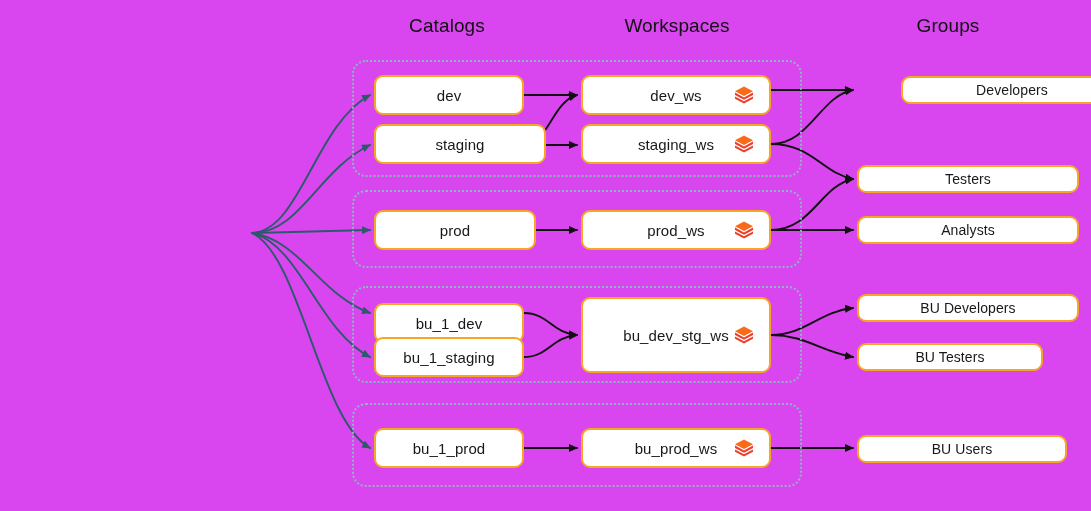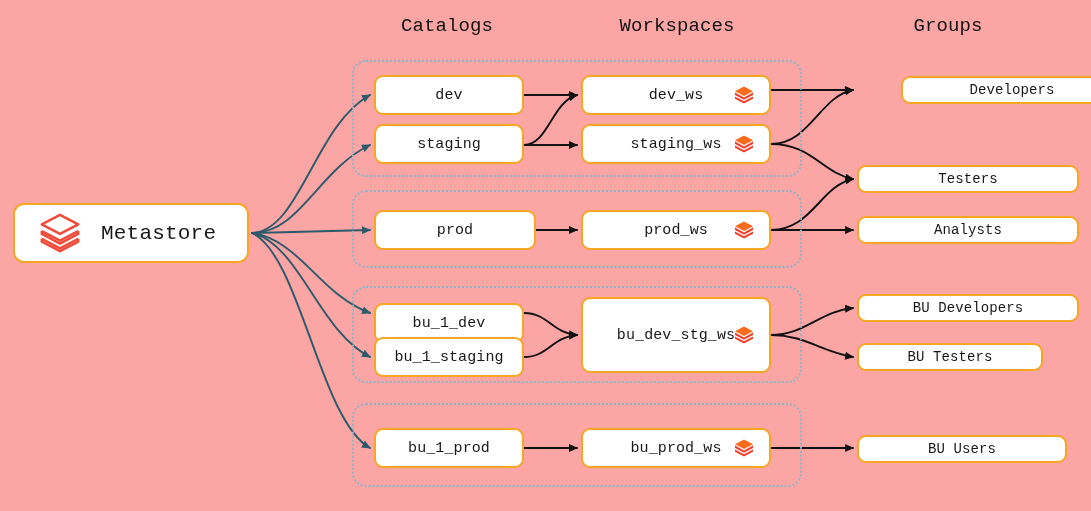--- a/index.html
+++ b/index.html
@@ -9,23 +9,22 @@
     background: #ffffff;
   }
   body {
     font-family: "Liberation Sans", sans-serif;
     color: #1a1a1a;
   }
   #canvas {
     position: relative;
     width: 1091px;
     height: 511px;
-    background: #fca5a5;
+    background: #d946ef;
     overflow: hidden;
-    font-family: Liberation Mono, monospace;
   }
   
   .col-header {
     position: absolute;
     font-size: 19px;
     font-weight: 400;
     color: #111111;
     text-align: center;
     letter-spacing: 0.1px;
     white-space: nowrap;
@@ -157,40 +156,26 @@
       <div class="col-header" style="left: 948px; top: 15px;">Groups</div>
     </div>
 
   <div id="zones">
       <div class="zone" style="left: 352px; top: 60px; width: 450px; height: 117px;"></div>
       <div class="zone" style="left: 352px; top: 190px; width: 450px; height: 78px;"></div>
       <div class="zone" style="left: 352px; top: 286px; width: 450px; height: 97px;"></div>
       <div class="zone" style="left: 352px; top: 403px; width: 450px; height: 84px;"></div>
     </div>
 
-  <div class="metastore" id="metastore-box" style="left: 13px; top: 203px; width: 236px; height: 60px;">
-    <span class="ms-icon">
-      <svg viewBox="0 0 48 48" width="46" height="46" xmlns="http://www.w3.org/2000/svg">
-        <g fill="none" stroke="#ef4a3a" stroke-width="2.6" stroke-linejoin="round">
-          <path d="M24 5 L43 15 L24 25 L5 15 Z"></path>
-          <path d="M5 22 L24 32 L43 22"></path>
-          <path d="M5 22 L5 25 L24 35 L43 25 L43 22"></path>
-          <path d="M5 30 L24 40 L43 30"></path>
-          <path d="M5 30 L5 33 L24 43 L43 33 L43 30"></path>
-        </g>
-      </svg>
-    </span>
-    <span class="ms-label">Metastore</span>
-  </div>
 
   <div id="catalog-nodes">
       <div class="node" style="left: 374px; top: 75px; width: 150px; height: 40px; font-size: 15px;">
         <span class="node-label">dev</span>
       </div>
-      <div class="node" style="left: 374px; top: 124px; width: 150px; height: 40px; font-size: 15px;">
+      <div class="node" style="left: 374px; top: 124px; width: 172px; height: 40px; font-size: 15px;">
         <span class="node-label">staging</span>
       </div>
       <div class="node" style="left: 374px; top: 210px; width: 162px; height: 40px; font-size: 15px;">
         <span class="node-label">prod</span>
       </div>
       <div class="node" style="left: 374px; top: 293px; width: 150px; height: 40px; font-size: 15px; margin-top: 10px;">
         <span class="node-label">bu_1_dev</span>
       </div>
       <div class="node" style="left: 374px; top: 337px; width: 150px; height: 40px; font-size: 15px;">
         <span class="node-label">bu_1_staging</span>

